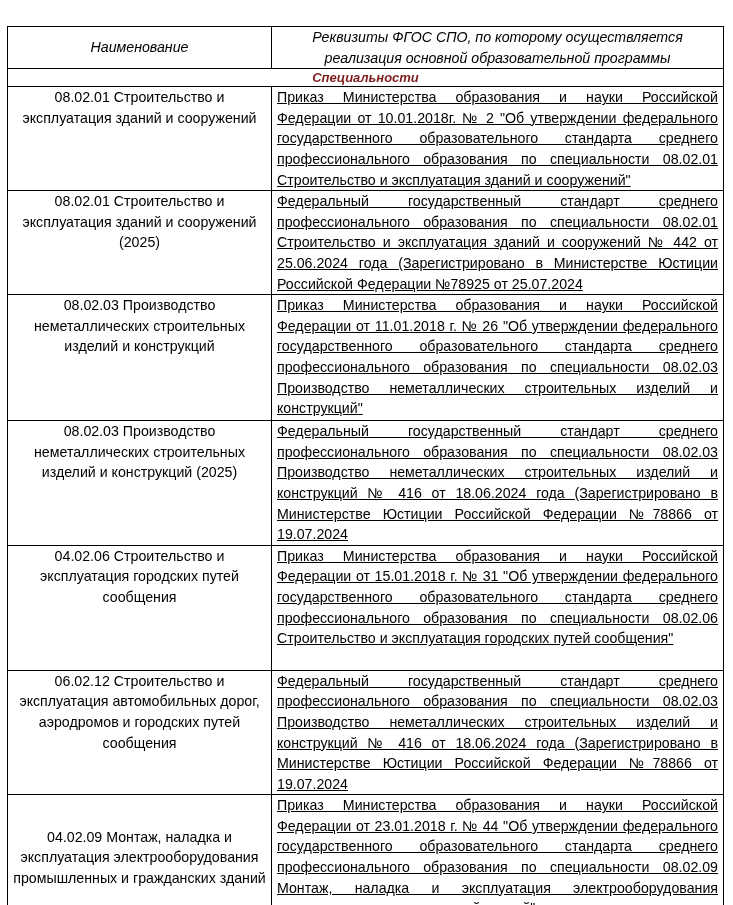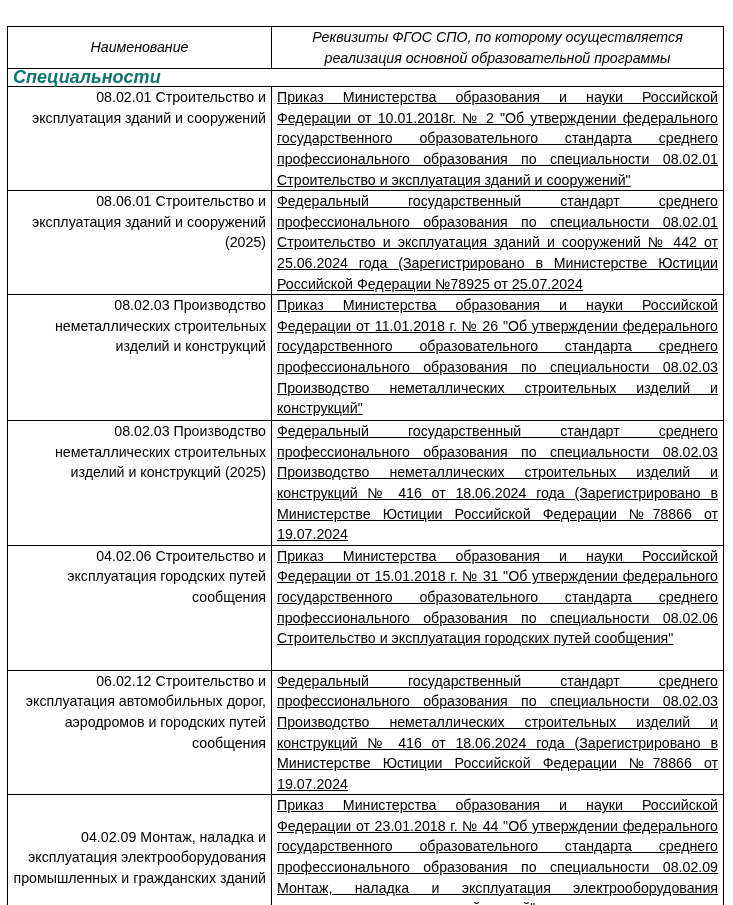--- a/index.html
+++ b/index.html
@@ -13,24 +13,24 @@
     border: 1.5px solid #000; vertical-align: top; padding: 0 5px;
     font-size: 14.2px; line-height: 20.6px;
   }
   col.c1 { width: 264px; }
   col.c2 { width: 452px; }
   th {
     font-weight: normal; font-style: italic; text-align: center; font-size: 13.4px;
   }
   tr.head th { height: 39px; padding-top: 0; vertical-align: middle; }
   tr.section td {
-    text-align: left; font-style: italic; font-weight: bold; color: #0f766e;
-    font-size: 18px; height: 17px; line-height: 17px;
+    text-align: center; font-style: italic; font-weight: bold; color: #7f1d1d;
+    font-size: 13px; height: 17px; line-height: 17px;
   }
-  td.name { text-align: right; padding-top: 0; }
+  td.name { text-align: center; padding-top: 0; }
   td.req { text-align: justify; text-align-last: left; text-decoration: underline; }
   td.name.vmid { vertical-align: middle; }
   tr.r1 td { height: 103px; }
   tr.r2 td { height: 100px; }
   tr.r3 td { height: 125px; }
   tr.r4 td { height: 122px; }
   tr.r5 td { height: 124px; }
   tr.r6 td { height: 123px; }
   tr.r7 td { height: 125px; }
 </style>
@@ -48,21 +48,21 @@
     <th>Реквизиты ФГОС СПО, по которому осуществляется реализация основной образовательной программы</th>
   </tr>
   <tr class="section">
     <td colspan="2">Специальности</td>
   </tr>
   <tr class="r1">
     <td class="name">08.02.01 Строительство и эксплуатация зданий и  сооружений</td>
     <td class="req">Приказ Министерства образования и науки Российской Федерации от 10.01.2018г. № 2  "Об утверждении федерального государственного образовательного стандарта среднего профессионального образования по специальности 08.02.01 Строительство и эксплуатация зданий и сооружений"</td>
   </tr>
   <tr class="r2">
-    <td class="name">08.06.01 Строительство и эксплуатация зданий и  сооружений (2025)</td>
+    <td class="name">08.02.01 Строительство и эксплуатация зданий и  сооружений (2025)</td>
     <td class="req">Федеральный государственный стандарт среднего профессионального образования по специальности 08.02.01 Строительство и эксплуатация зданий и сооружений № 442 от 25.06.2024 года (Зарегистрировано в Министерстве Юстиции Российской Федерации №78925 от 25.07.2024</td>
   </tr>
   <tr class="r3">
     <td class="name">08.02.03 Производство неметаллических строительных изделий и конструкций</td>
     <td class="req">Приказ Министерства образования и науки Российской Федерации от 11.01.2018 г. № 26 "Об утверждении федерального государственного образовательного стандарта среднего профессионального образования по специальности 08.02.03 Производство неметаллических строительных изделий и конструкций"</td>
   </tr>
   <tr class="r4">
     <td class="name">08.02.03 Производство неметаллических строительных изделий и конструкций (2025)</td>
     <td class="req">Федеральный государственный стандарт среднего профессионального образования по специальности 08.02.03 Производство неметаллических строительных изделий и конструкций № 416 от 18.06.2024 года (Зарегистрировано в Министерстве Юстиции Российской Федерации №78866 от 19.07.2024</td>
   </tr>

